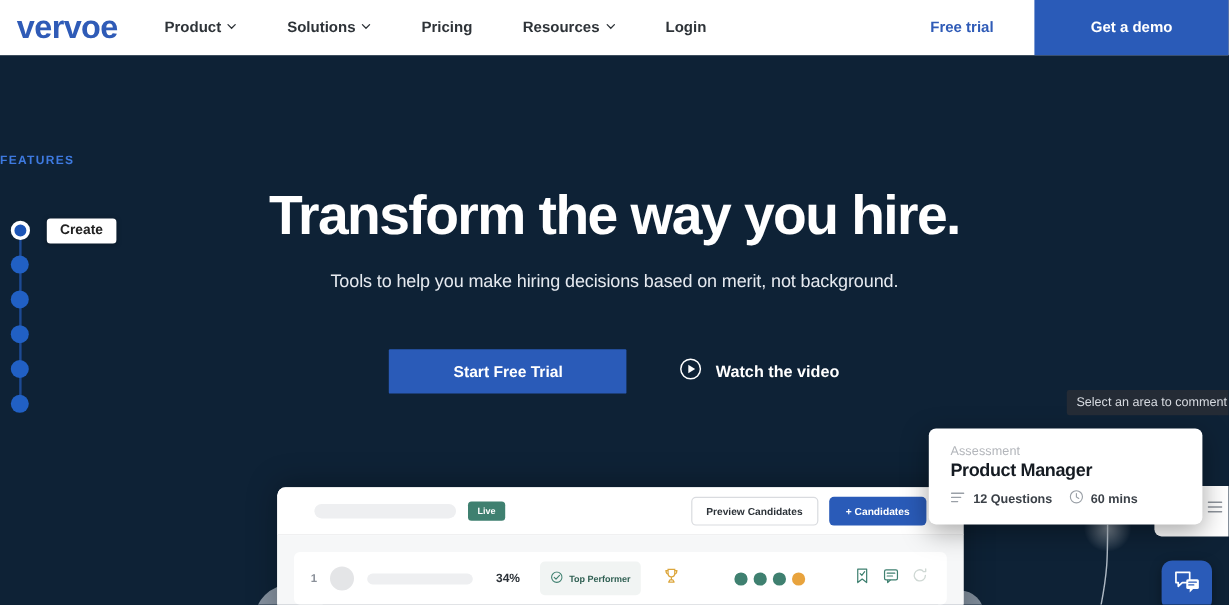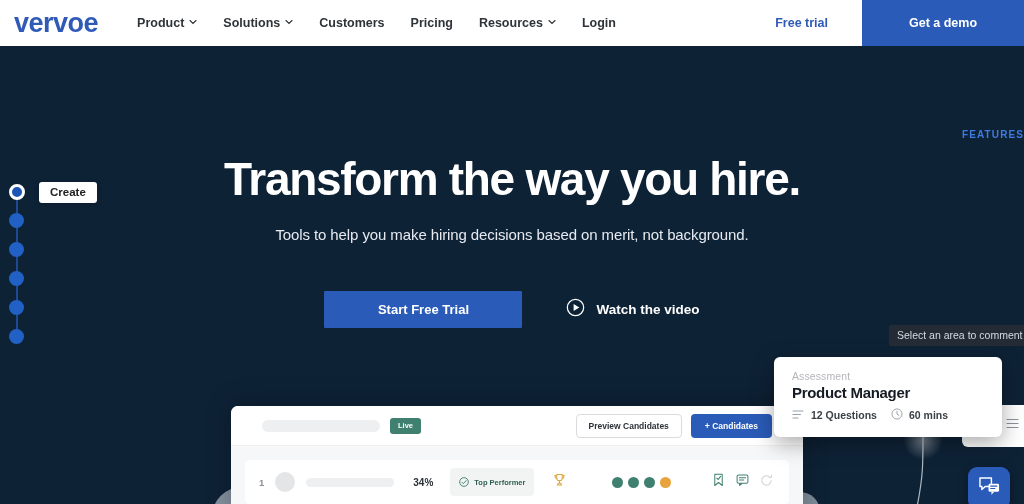--- a/index.html
+++ b/index.html
@@ -18,21 +18,21 @@
     background: #ffffff;
     display: flex; align-items: center;
     z-index: 40;
   }
   .logo {
     margin-left: 14px;
     font-size: 27px; font-weight: 700; letter-spacing: -0.5px;
     color: #2f5bb7; line-height: 1;
     font-family: "Liberation Sans", sans-serif;
   }
-  .nav-links { display: flex; align-items: center; margin-left: 26px; gap: 0px; }
+  .nav-links { display: flex; align-items: center; margin-left: 26px; gap: 16px; }
   .nav-link {
     display: flex; align-items: center; gap: 5px;
     font-size: 12.5px; font-weight: 600; color: #2e3338;
     padding: 0 13px; height: 46px; cursor: pointer; white-space: nowrap;
   }
   .caret { display: inline-block; width: 8px; height: 8px; position: relative; top: -1px; }
   .caret svg { display: block; }
   .nav-right { margin-left: auto; display: flex; align-items: center; height: 46px; }
   .free-trial {
     font-size: 12.5px; font-weight: 700; color: #2f5bb7;
@@ -42,21 +42,21 @@
   .get-demo {
     background: #2a5bb8; color: #fff; font-size: 12.5px; font-weight: 700;
     height: 46px; width: 162px; display: flex; align-items: center; justify-content: center;
     cursor: pointer; white-space: nowrap;
   }
 
   
   .hero { position: absolute; top: 46px; left: 0; width: 1024px; height: 458px; }
   .eyebrow {
     position: absolute; top: 83px; left: 0; width: 1024px;
-    text-align: right; color: #3e7ae0; font-size: 10px;
+    text-align: left; color: #3e7ae0; font-size: 10px;
     font-weight: 700; letter-spacing: 1.1px;
   }
   .headline {
     position: absolute; top: 108px; left: 0; width: 1024px;
     text-align: center; color: #ffffff;
     font-size: 46px; font-weight: 700; letter-spacing: -1.3px; line-height: 1.1;
   }
   .subhead {
     position: absolute; top: 180px; left: 0; width: 1024px;
     text-align: center; color: #e6eaf0;
@@ -210,23 +210,20 @@
             </svg>
         </span>
       </div>
       <div class="nav-link">
         <span>Solutions</span>
         <span class="caret">
           <svg width="8" height="8" viewBox="0 0 8 8">
               <path d="M1 2.5 L4 5.5 L7 2.5" stroke="#2e3338" stroke-width="1.1" fill="none" stroke-linecap="round"></path>
             </svg>
         </span>
-      </div>
-      <div class="nav-link">
-        <span>Customers</span>
       </div>
       <div class="nav-link">
         <span>Pricing</span>
       </div>
       <div class="nav-link">
         <span>Resources</span>
         <span class="caret">
           <svg width="8" height="8" viewBox="0 0 8 8">
               <path d="M1 2.5 L4 5.5 L7 2.5" stroke="#2e3338" stroke-width="1.1" fill="none" stroke-linecap="round"></path>
             </svg>

